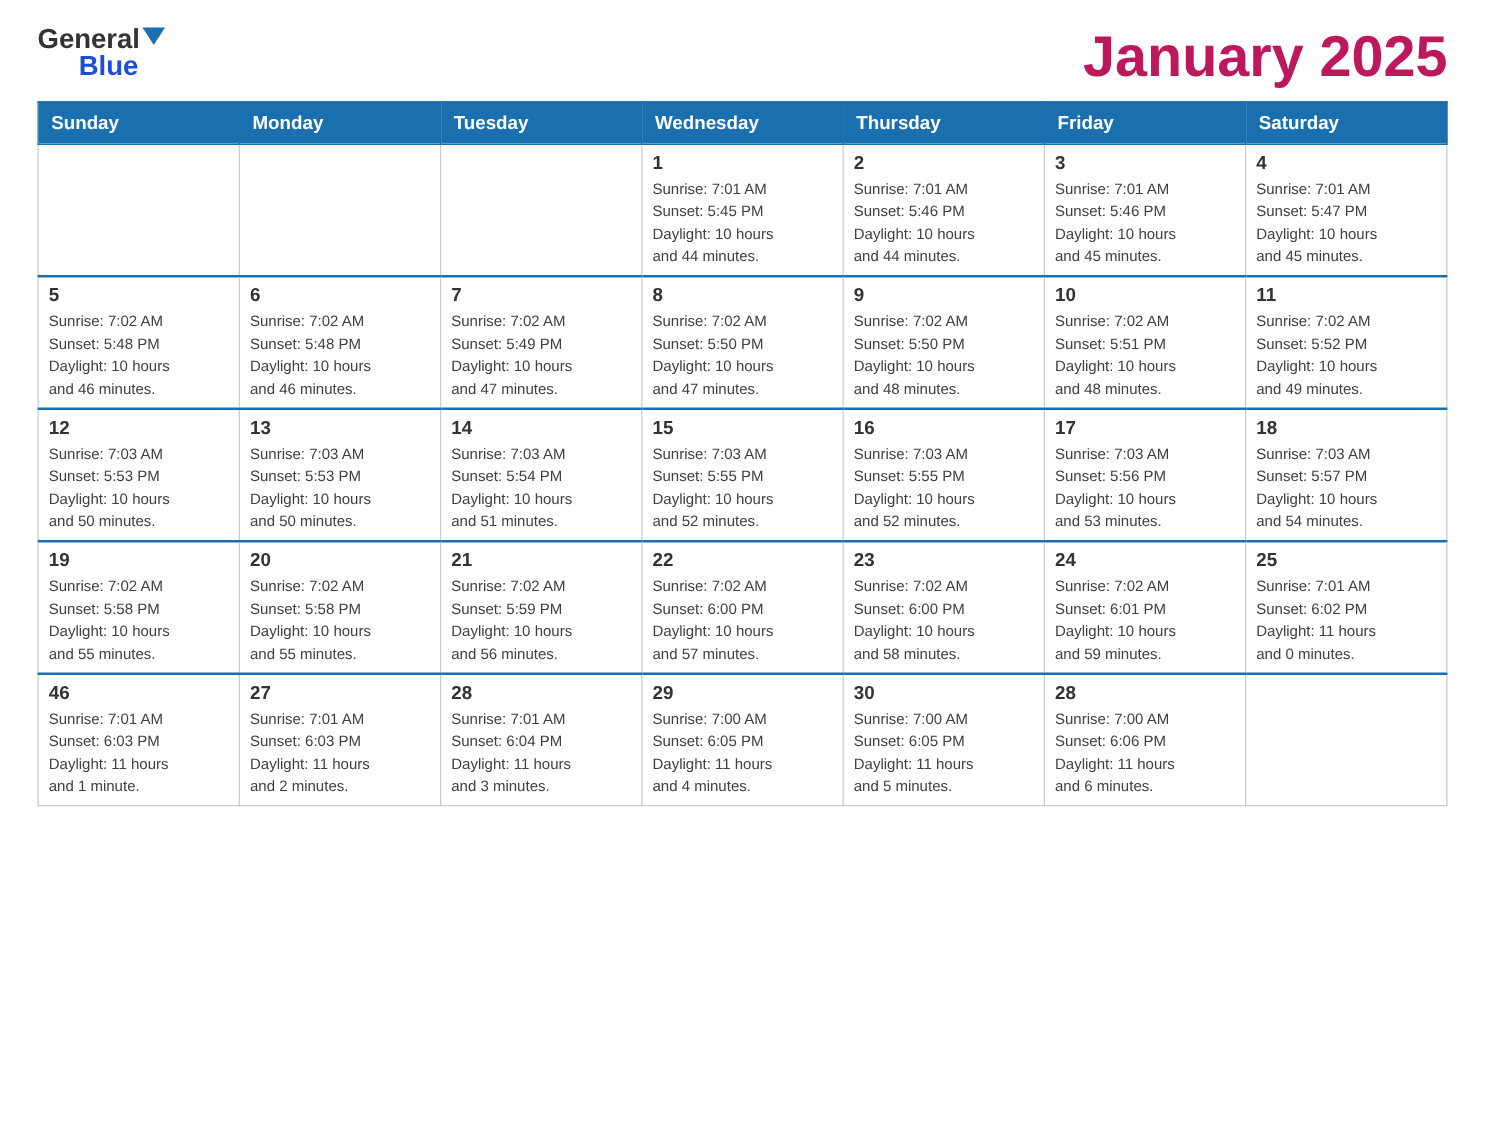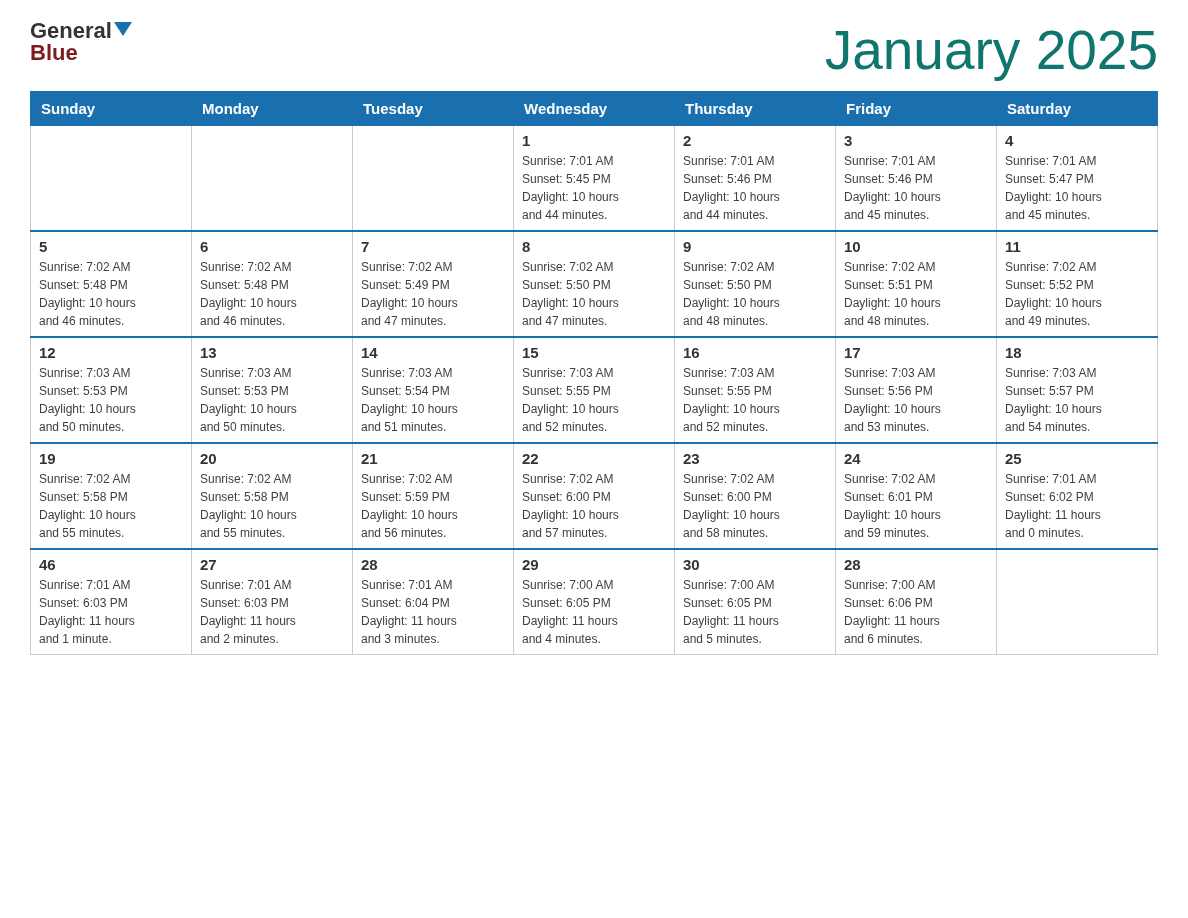--- a/index.html
+++ b/index.html
@@ -22,42 +22,43 @@
     }
     .logo-general {
       font-size: 22px;
       font-weight: bold;
       color: #333;
       line-height: 1;
     }
     .logo-blue {
       font-size: 22px;
       font-weight: bold;
-      color: #7f1d1d;
+      color: #1d4ed8;
       line-height: 1;
+      margin-left: 33px;
     }
     .logo-triangle {
       display: inline-block;
       width: 0;
       height: 0;
       border-left: 9px solid transparent;
       border-right: 9px solid transparent;
       border-top: 14px solid #1a6faf;
       margin-left: 2px;
       vertical-align: middle;
       position: relative;
       top: -2px;
     }
     .title-section {
       text-align: right;
     }
     .month-title {
-      font-size: 55px;
-      font-weight: normal;
-      color: #0f766e;
+      font-size: 46px;
+      font-weight: bold;
+      color: #be185d;
       line-height: 1.1;
     }
     .location {
       font-size: 20px;
       color: #555;
       margin-top: 4px;
     }
     .calendar {
       width: 100%;
       border-collapse: collapse;

